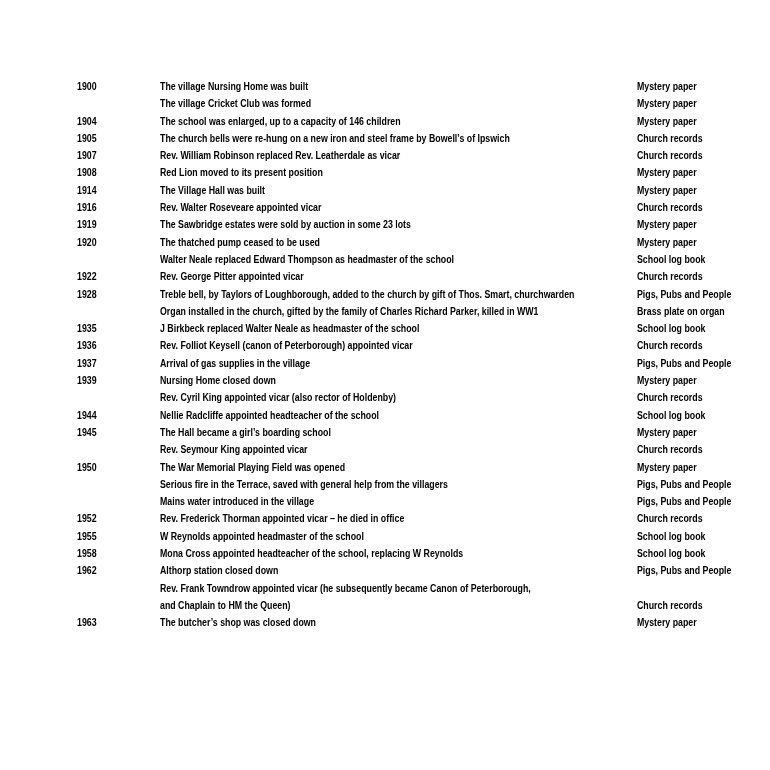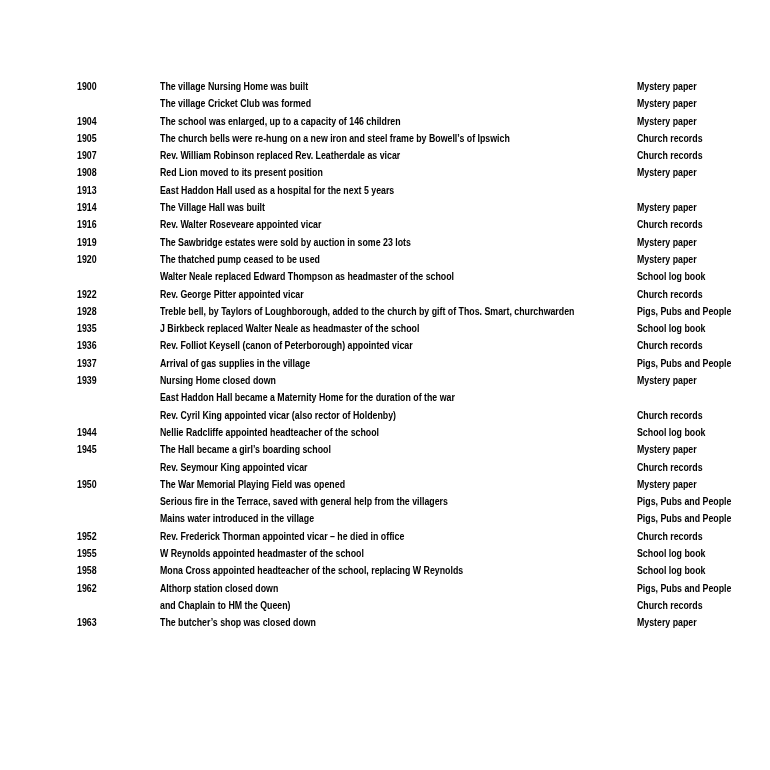--- a/index.html
+++ b/index.html
@@ -65,25 +65,20 @@
         <span class="cell year">1907</span>
         <span class="cell event">Rev. William Robinson replaced Rev. Leatherdale as vicar</span>
         <span class="cell source">Church records</span>
       </div>
       <div class="row">
         <span class="cell year">1908</span>
         <span class="cell event">Red Lion moved to its present position</span>
         <span class="cell source">Mystery paper</span>
       </div>
       <div class="row">
-        <span class="cell year">1913</span>
-        <span class="cell event">East Haddon Hall used as a hospital for the next 5 years</span>
-        <span class="cell source"></span>
-      </div>
-      <div class="row">
         <span class="cell year">1914</span>
         <span class="cell event">The Village Hall was built</span>
         <span class="cell source">Mystery paper</span>
       </div>
       <div class="row">
         <span class="cell year">1916</span>
         <span class="cell event">Rev. Walter Roseveare appointed vicar</span>
         <span class="cell source">Church records</span>
       </div>
       <div class="row">
@@ -105,20 +100,25 @@
         <span class="cell year">1922</span>
         <span class="cell event">Rev. George Pitter appointed vicar</span>
         <span class="cell source">Church records</span>
       </div>
       <div class="row">
         <span class="cell year">1928</span>
         <span class="cell event">Treble bell, by Taylors of Loughborough, added to the church by gift of Thos. Smart, churchwarden</span>
         <span class="cell source">Pigs, Pubs and People</span>
       </div>
       <div class="row">
+        <span class="cell year"></span>
+        <span class="cell event">Organ installed in the church, gifted by the family of Charles Richard Parker, killed in WW1</span>
+        <span class="cell source">Brass plate on organ</span>
+      </div>
+      <div class="row">
         <span class="cell year">1935</span>
         <span class="cell event">J Birkbeck replaced Walter Neale as headmaster of the school</span>
         <span class="cell source">School log book</span>
       </div>
       <div class="row">
         <span class="cell year">1936</span>
         <span class="cell event">Rev. Folliot Keysell (canon of Peterborough) appointed vicar</span>
         <span class="cell source">Church records</span>
       </div>
       <div class="row">
@@ -126,25 +126,20 @@
         <span class="cell event">Arrival of gas supplies in the village</span>
         <span class="cell source">Pigs, Pubs and People</span>
       </div>
       <div class="row">
         <span class="cell year">1939</span>
         <span class="cell event">Nursing Home closed down</span>
         <span class="cell source">Mystery paper</span>
       </div>
       <div class="row">
         <span class="cell year"></span>
-        <span class="cell event">East Haddon Hall became a Maternity Home for the duration of the war</span>
-        <span class="cell source"></span>
-      </div>
-      <div class="row">
-        <span class="cell year"></span>
         <span class="cell event">Rev. Cyril King appointed vicar (also rector of Holdenby)</span>
         <span class="cell source">Church records</span>
       </div>
       <div class="row">
         <span class="cell year">1944</span>
         <span class="cell event">Nellie Radcliffe appointed headteacher of the school</span>
         <span class="cell source">School log book</span>
       </div>
       <div class="row">
         <span class="cell year">1945</span>
@@ -183,20 +178,25 @@
       </div>
       <div class="row">
         <span class="cell year">1958</span>
         <span class="cell event">Mona Cross appointed headteacher of the school, replacing W Reynolds</span>
         <span class="cell source">School log book</span>
       </div>
       <div class="row">
         <span class="cell year">1962</span>
         <span class="cell event">Althorp station closed down</span>
         <span class="cell source">Pigs, Pubs and People</span>
+      </div>
+      <div class="row">
+        <span class="cell year"></span>
+        <span class="cell event">Rev. Frank Towndrow appointed vicar (he subsequently became Canon of Peterborough,</span>
+        <span class="cell source"></span>
       </div>
       <div class="row">
         <span class="cell year"></span>
         <span class="cell event">and Chaplain to HM the Queen)</span>
         <span class="cell source">Church records</span>
       </div>
       <div class="row">
         <span class="cell year">1963</span>
         <span class="cell event">The butcher’s shop was closed down</span>
         <span class="cell source">Mystery paper</span>

